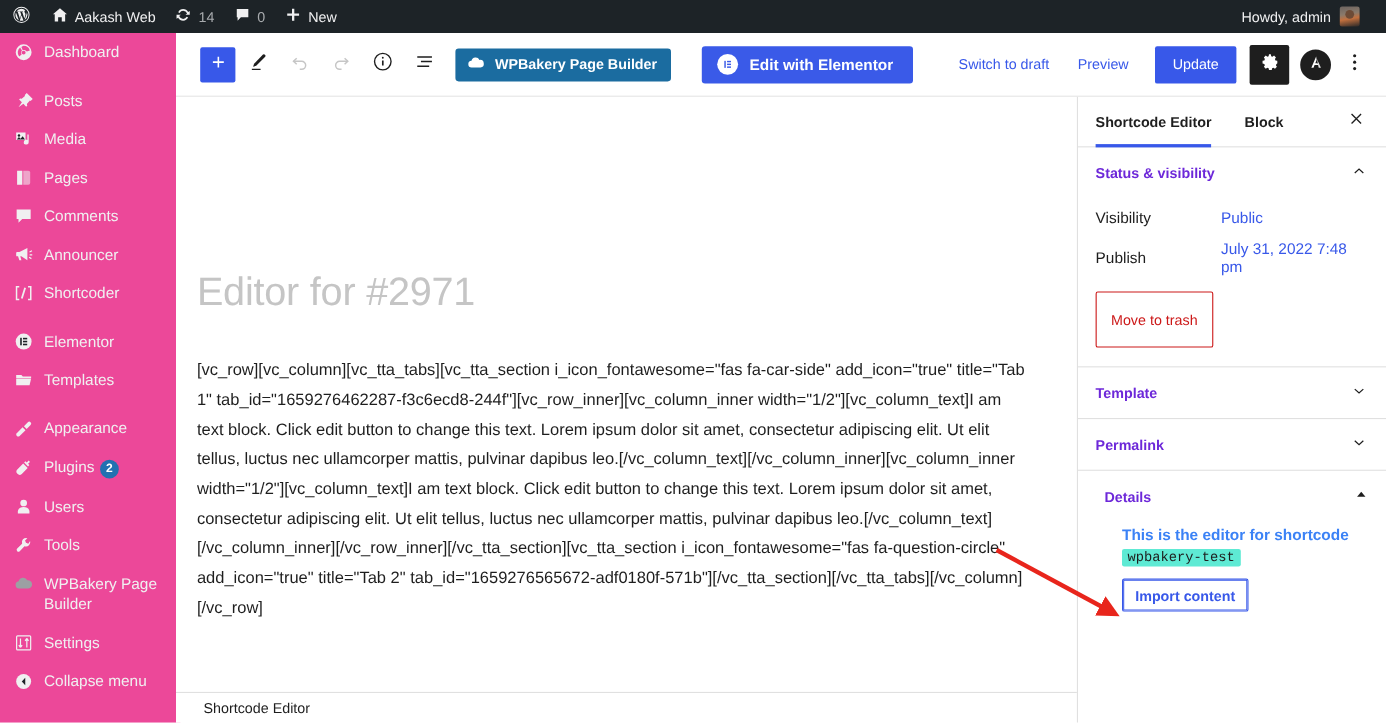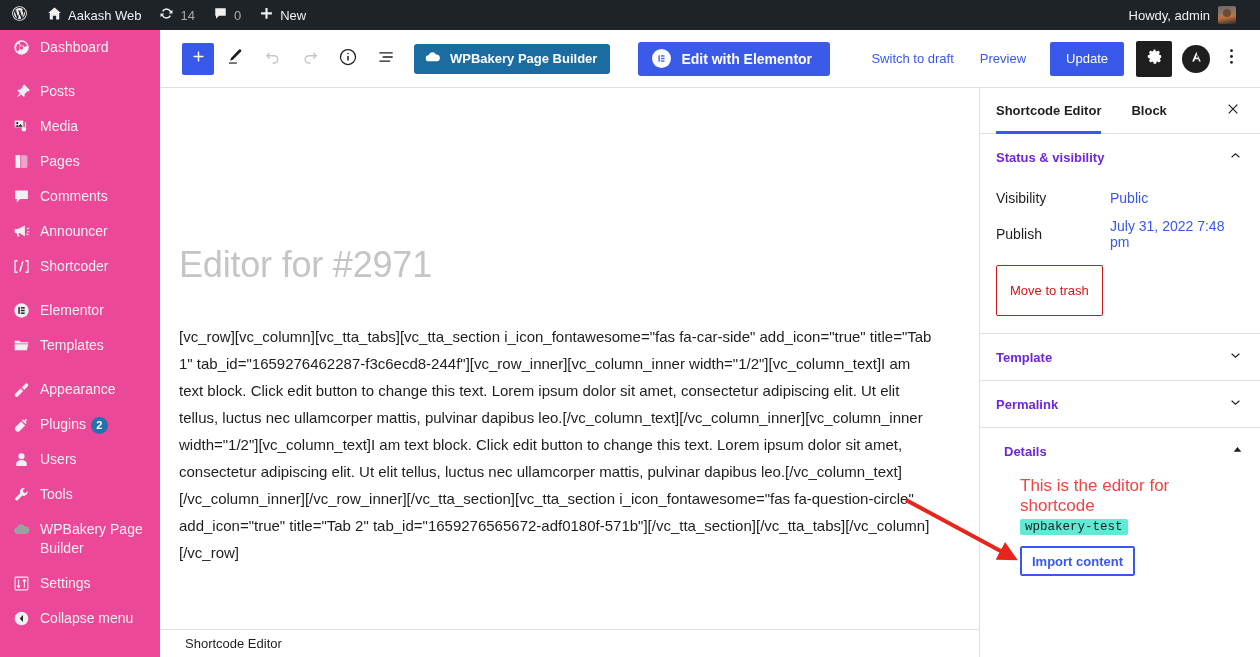--- a/index.html
+++ b/index.html
@@ -168,21 +168,21 @@
   }
   .p-row .lbl { width: 114px; flex: none; }
   .p-row .val { color: #3858e9; cursor: pointer; }
   .btn-trash {
     display: inline-flex; align-items: center; justify-content: center;
     height: 51px; padding: 0 13px; margin: 13px 0 17px;
     border: 1px solid #cc1818; color: #cc1818; background: #fff;
     border-radius: 2px; font-size: 13px; cursor: pointer;
   }
   .details-body { padding: 2px 16px 16px 24px; }
-  .details-text { font-size: 17px; line-height: 20px; color: #ef4444; }
+  .details-text { font-size: 14px; line-height: 20px; color: #3b82f6; font-weight: bold; }
   .code-chip {
     display: inline-block; margin-top: 3px; padding: 1px 5px;
     background: #5eead4; color: #1e1e1e; border-radius: 2px;
     font-family: "Liberation Mono", monospace; font-size: 12.5px;
   }
   .btn-import {
     display: inline-flex; align-items: center; justify-content: center;
     height: 30px; padding: 0 11px; margin-top: 11px;
     border: 1px solid #3858e9; border-radius: 2px;
     background: #fff; color: #3858e9; font-size: 13px; cursor: pointer;

